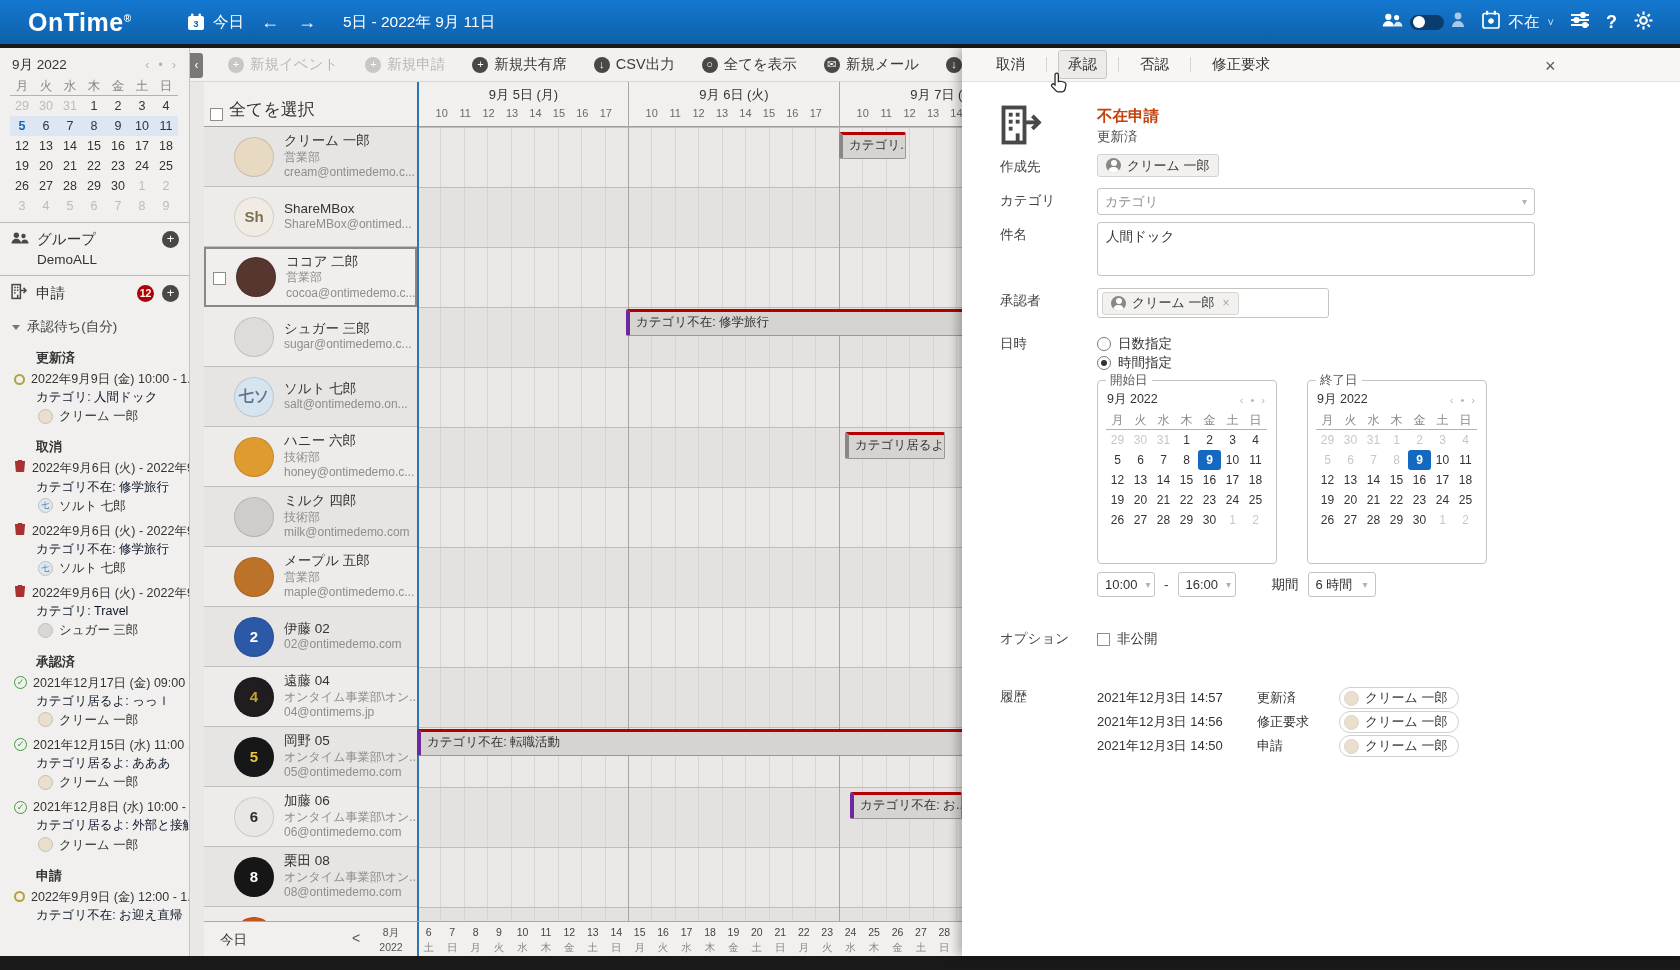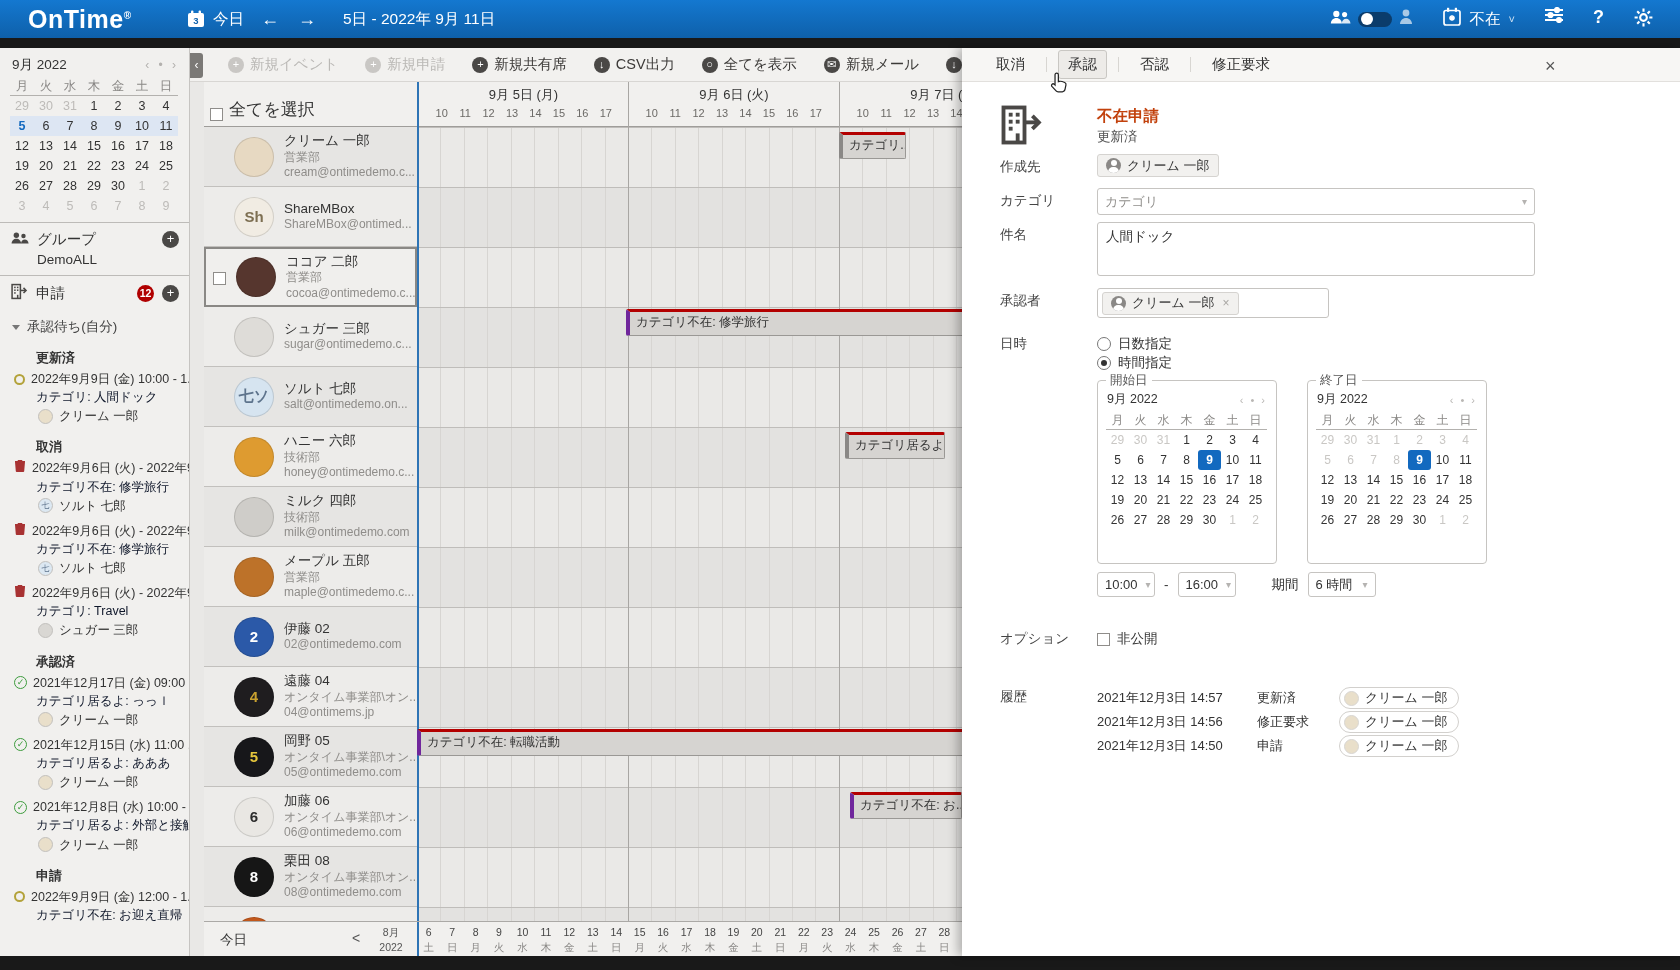--- a/index.html
+++ b/index.html
@@ -4,30 +4,30 @@
 <style>
   :root{
     --accent:#1269bf; --danger:#b30000; --badge:#b00000; --purple:#70269c;
   }
   *{box-sizing:border-box;}
   html,body{margin:0;padding:0;width:1680px;height:970px;overflow:hidden;
     font-family:"Liberation Sans","DejaVu Sans",sans-serif;background:#191919;}
   .abs{position:absolute;}
 
   
-  .topbar{position:absolute;left:0;top:0;width:1680px;height:38px;
+  .topbar{position:absolute;left:0;top:0;width:1680px;height:44px;
     background:linear-gradient(#1478d0,#0e60aa);color:#fff;display:flex;align-items:center;z-index:30;}
   .logo{width:162px;padding-left:28px;font-size:25px;font-weight:bold;letter-spacing:.5px;}
   .logo sup{font-size:10px;}
   .tb-left{display:flex;align-items:center;gap:15px;margin-left:24px;font-size:15.5px;}
   .tb-today{display:flex;align-items:center;gap:7px;}
   .cal-ic{width:20px;height:20px;position:relative;display:inline-block;}
   .nav-arrow{font-size:18px;padding:0 2px;}
   .tb-range{margin-left:10px;font-size:15.5px;}
-  .tb-right{margin-left:auto;display:flex;gap:29px;padding-right:26px;}
+  .tb-right{margin-left:auto;display:flex;align-items:center;gap:16px;padding-right:26px;}
   .toggle{width:34px;height:15px;border-radius:8px;background:#0b3c6b;position:relative;}
   .toggle::after{content:'';position:absolute;left:3px;top:1.5px;width:12px;height:12px;border-radius:50%;background:#fff;}
   .pp-cluster{display:flex;align-items:center;gap:7px;}
   .view-cluster{display:flex;align-items:center;gap:8px;font-size:15.5px;}
   .chev{font-size:11px;color:#cfe2f2;}
   .help{font-size:18px;font-weight:bold;}
 
   
   .sidebar{position:absolute;left:0;top:48px;width:190px;height:908px;background:#f1f0ee;
     border-right:1px solid #c6c4c1;color:#333;font-size:13px;overflow:hidden;z-index:5;}

